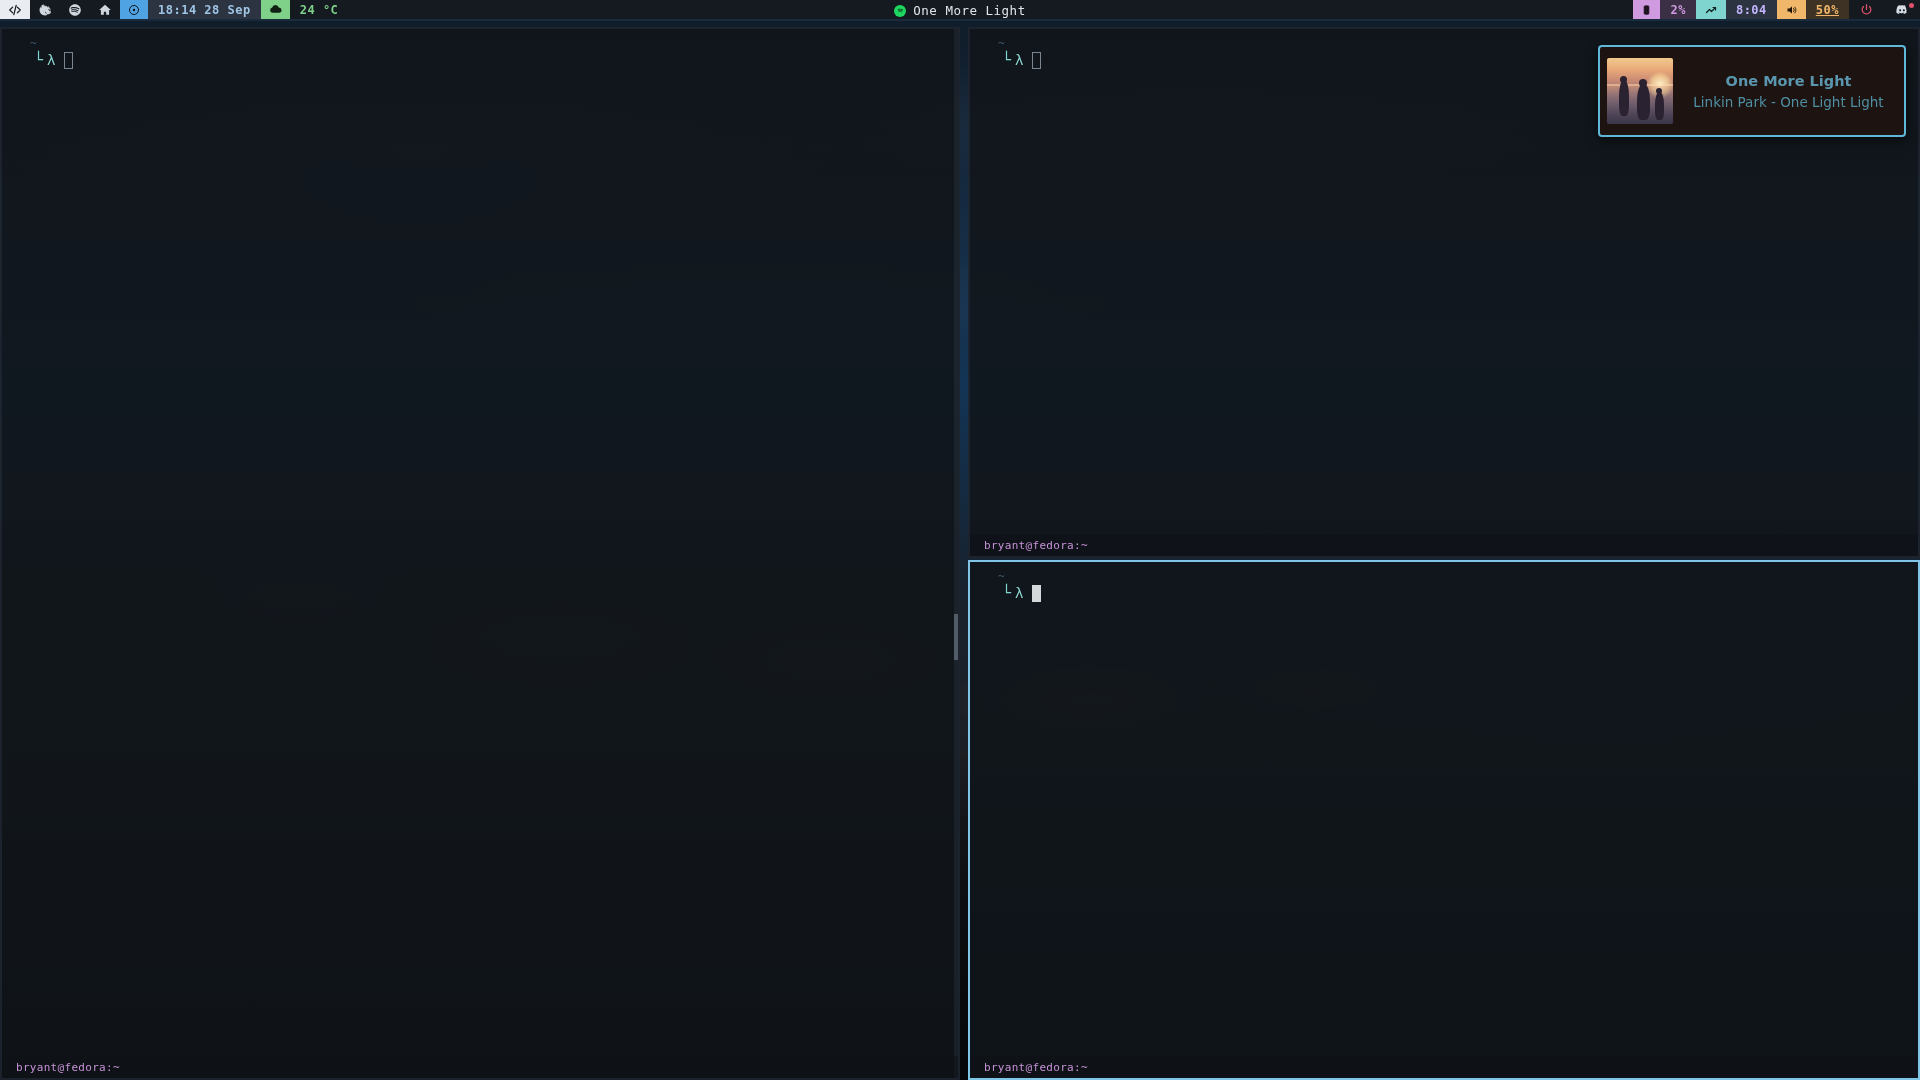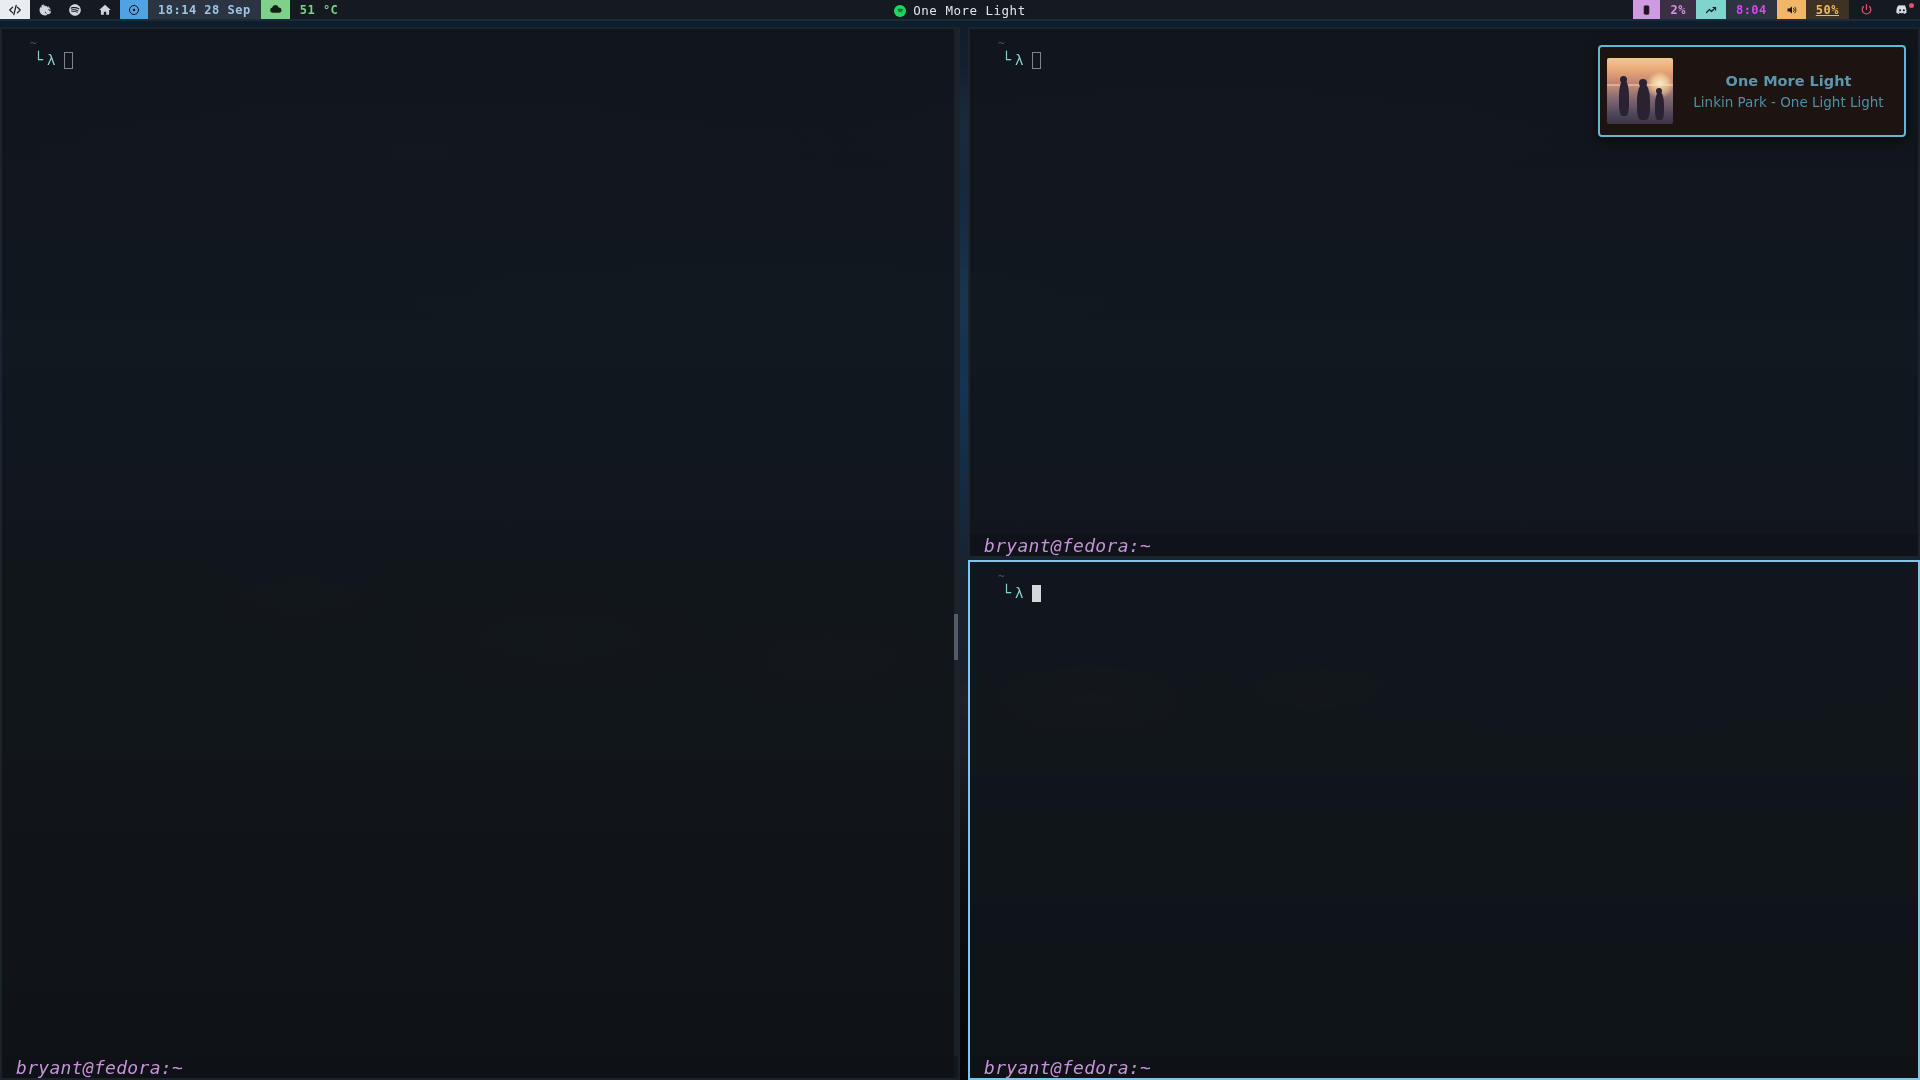--- a/index.html
+++ b/index.html
@@ -68,21 +68,21 @@
   .seg-icon{display:flex;align-items:center;justify-content:center;height:100%;padding:0 8px;}
   .seg-txt{display:flex;align-items:center;height:100%;padding:0 10px;font-weight:bold;}
 
   .ic-clock{background:#4fa3e3;color:#10161c;}
   .tx-clock{background:#2b3440;color:#9fc4e4;}
   .ic-weather{background:#7fd18a;color:#102114;}
   .tx-weather{background:transparent;color:#7fd18a;}
   .ic-mem{background:#cf9ae0;color:#20131f;}
   .tx-mem{background:#3a2f44;color:#cf9ae0;}
   .ic-net{background:#7fd4cf;color:#102220;}
-  .tx-net{background:#2b3440;color:#d946ef;}
+  .tx-net{background:#2b3440;color:#c4b5fd;}
   .ic-vol{background:#f0b76a;color:#231608;}
   .tx-vol{background:#3d3223;color:#f0b76a;text-decoration:underline;}
   .tx-power{color:#e0516a;padding:0 11px;display:flex;align-items:center;height:100%;}
   .tx-discord{color:#d7dde4;padding:0 10px;display:flex;align-items:center;height:100%;position:relative;}
   .discord-dot{position:absolute;top:3px;right:6px;width:5px;height:5px;border-radius:50%;background:#e0516a;}
 
   .center-title{display:flex;align-items:center;gap:7px;color:#dfe5ea;font-size:12.5px;}
   .spotify-dot{width:12px;height:12px;border-radius:50%;background:#1ed760;display:flex;align-items:center;justify-content:center;}
 
   
@@ -110,21 +110,21 @@
   .prompt-lambda{color:#8fd7d2;font-size:14px;}
   .cursor{display:inline-block;width:9px;height:17px;margin-left:5px;}
   .cursor.solid{background:#d4d8db;}
   .cursor.hollow{border:1px solid #7b8590;background:transparent;}
 
   .status-line{
     position:absolute; left:0; right:0; bottom:0;
     height:22px; display:flex; align-items:center;
     padding-left:14px;
     background:rgba(14,17,21,.55);
-    font-size:18px; font-style:italic; letter-spacing:.3px;
+    font-size:11px; letter-spacing:.3px;
     color:#c792d8;
   }
 
   
   .scroll-sliver{
     position:absolute; right:0; top:0; width:4px; height:100%;
     background:rgba(60,72,86,.25);
   }
   .scroll-thumb{
     position:absolute; right:0; width:4px; height:46px; top:585px;
@@ -211,21 +211,21 @@
           <circle cx="12" cy="12" r="2.4" fill="currentColor" stroke="none"></circle>
       </svg>
     </div>
     <div class="seg-txt tx-clock">18:14   28 Sep</div>
 
     <div class="seg-icon ic-weather">
       <svg width="13" height="13" viewBox="0 0 24 24" fill="currentColor">
         <path d="M18.5 18H6.8A4.8 4.8 0 015.9 8.5 6.2 6.2 0 0118 8.2a4.2 4.2 0 01.5 9.8z"></path>
       </svg>
     </div>
-    <div class="seg-txt tx-weather">51 °C</div>
+    <div class="seg-txt tx-weather">24 °C</div>
   </div>
 
   <div class="bar-center">
     <div class="center-title">
       <span class="spotify-dot">
         <svg width="9" height="9" viewBox="0 0 24 24" fill="#0b2e16">
           <path d="M16.6 16.4c-.2.3-.6.4-.9.2-2.5-1.5-5.6-1.8-9.3-1-.4.1-.7-.2-.8-.5-.1-.4.2-.7.5-.8 4-.9 7.5-.5 10.3 1.2.3.2.4.6.2.9zm1.2-2.7c-.2.4-.7.5-1.1.3-2.8-1.7-7.1-2.2-10.4-1.2-.4.1-.9-.1-1-.6-.1-.4.1-.9.6-1 3.8-1.2 8.5-.6 11.7 1.4.3.2.5.7.2 1.1zm.1-2.8C14.5 8.9 9 8.7 5.8 9.7c-.5.2-1.1-.1-1.3-.7-.2-.5.1-1.1.7-1.3 3.7-1.1 9.8-.9 13.7 1.4.5.3.7.9.4 1.4-.3.4-.9.6-1.4.3z"></path>
         </svg>
       </span>
       <span>One More Light</span>

